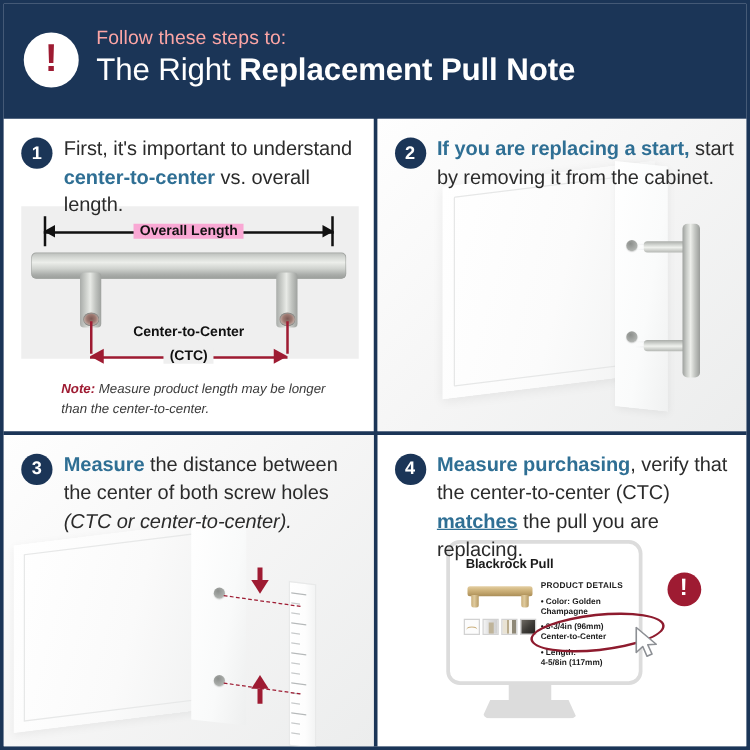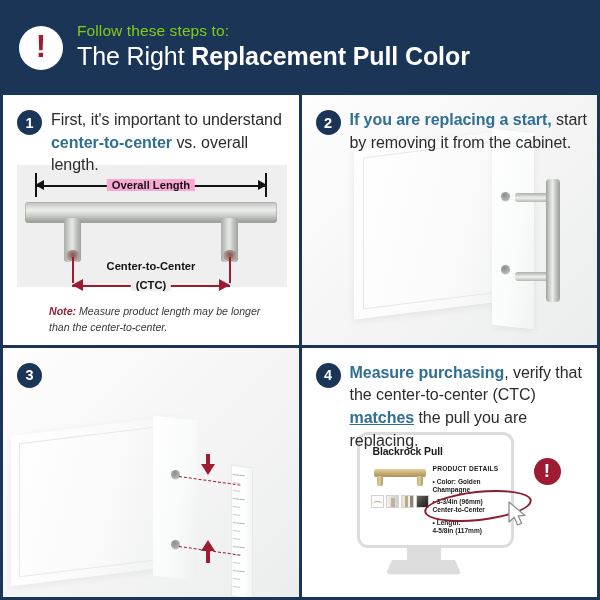--- a/index.html
+++ b/index.html
@@ -36,21 +36,21 @@
   .alert-badge .bang {
     font-family: "Liberation Sans", sans-serif;
     font-weight: bold;
     font-size: 31px;
     line-height: 1;
     color: #9e1b32;
     transform: translateY(-1px);
   }
   .header-text { padding-bottom: 2px; }
   .header-kicker {
-    color: #84cc16;
+    color: #fca5a5;
     font-size: 15.5px;
     font-weight: 400;
     letter-spacing: .1px;
     line-height: 1.25;
   }
   .header-title {
     color: #ffffff;
     font-size: 25px;
     font-weight: 400;
     line-height: 1.22;
@@ -511,21 +511,21 @@
 
 <div id="infographic">
 
   <div class="header">
     <div class="alert-badge">
       <span class="bang">!</span>
     </div>
     <div class="header-text">
       <div class="header-kicker">Follow these steps to:</div>
       <div class="header-title">
-        <span>The Right </span><b>Replacement Pull Color</b>
+        <span>The Right </span><b>Replacement Pull Note</b>
       </div>
     </div>
   </div>
 
   <div class="grid">
 
     <div class="panel">
       <div class="panel-head">
         <div class="num-badge">1</div>
         <div class="panel-copy">
@@ -625,20 +625,23 @@
         <div class="dash d2"></div>
 
         <div class="tri-stem" style="left:203px; top:106px; height:12px;"></div>
         <div class="tri down" style="left:198px; top:116px;"></div>
         <div class="tri up" style="left:198px; top:192px;"></div>
         <div class="tri-stem" style="left:203px; top:203px; height:12px;"></div>
       </div>
 
       <div class="panel-head">
         <div class="num-badge">3</div>
+        <div class="panel-copy">
+          <span class="accent">Measure</span><span> the distance between the center of both screw holes </span><span class="ital">(CTC or center-to-center).</span>
+        </div>
       </div>
     </div>
 
     <div class="panel">
       <div class="panel-head">
         <div class="num-badge">4</div>
         <div class="panel-copy">
           <span class="accent">Measure purchasing</span><span>, verify that the center-to-center (CTC) </span><span class="accent-u">matches</span><span> the pull you are replacing.</span>
         </div>
       </div>

